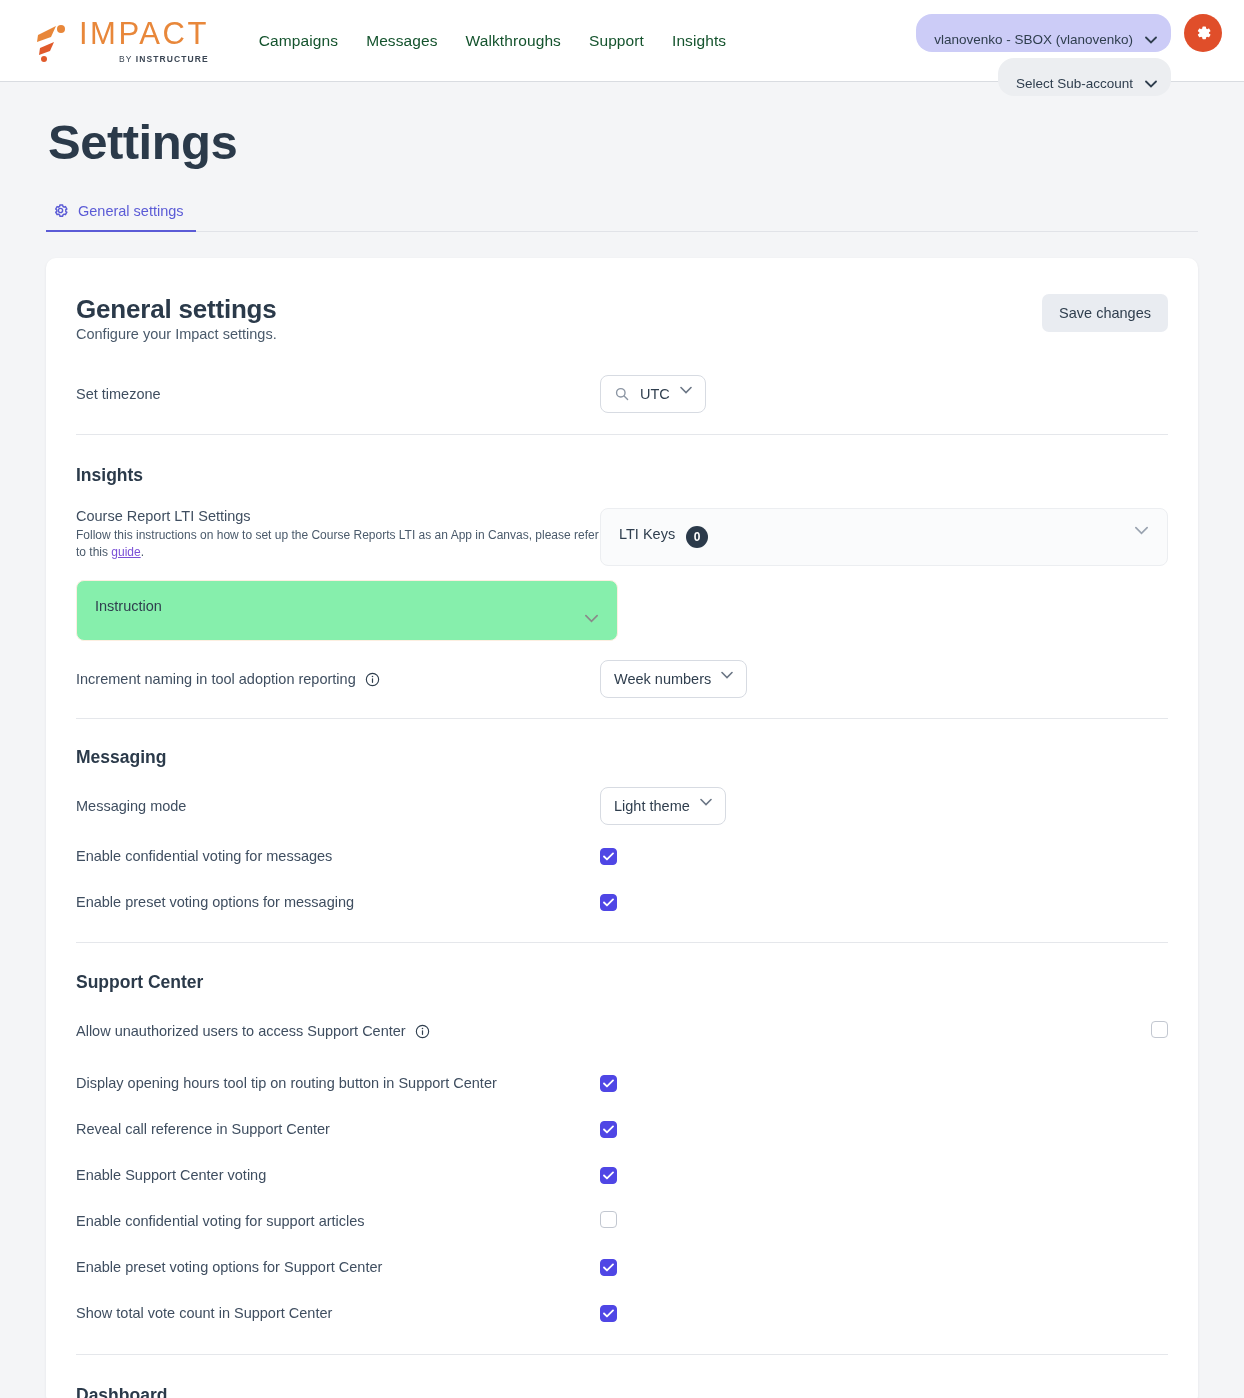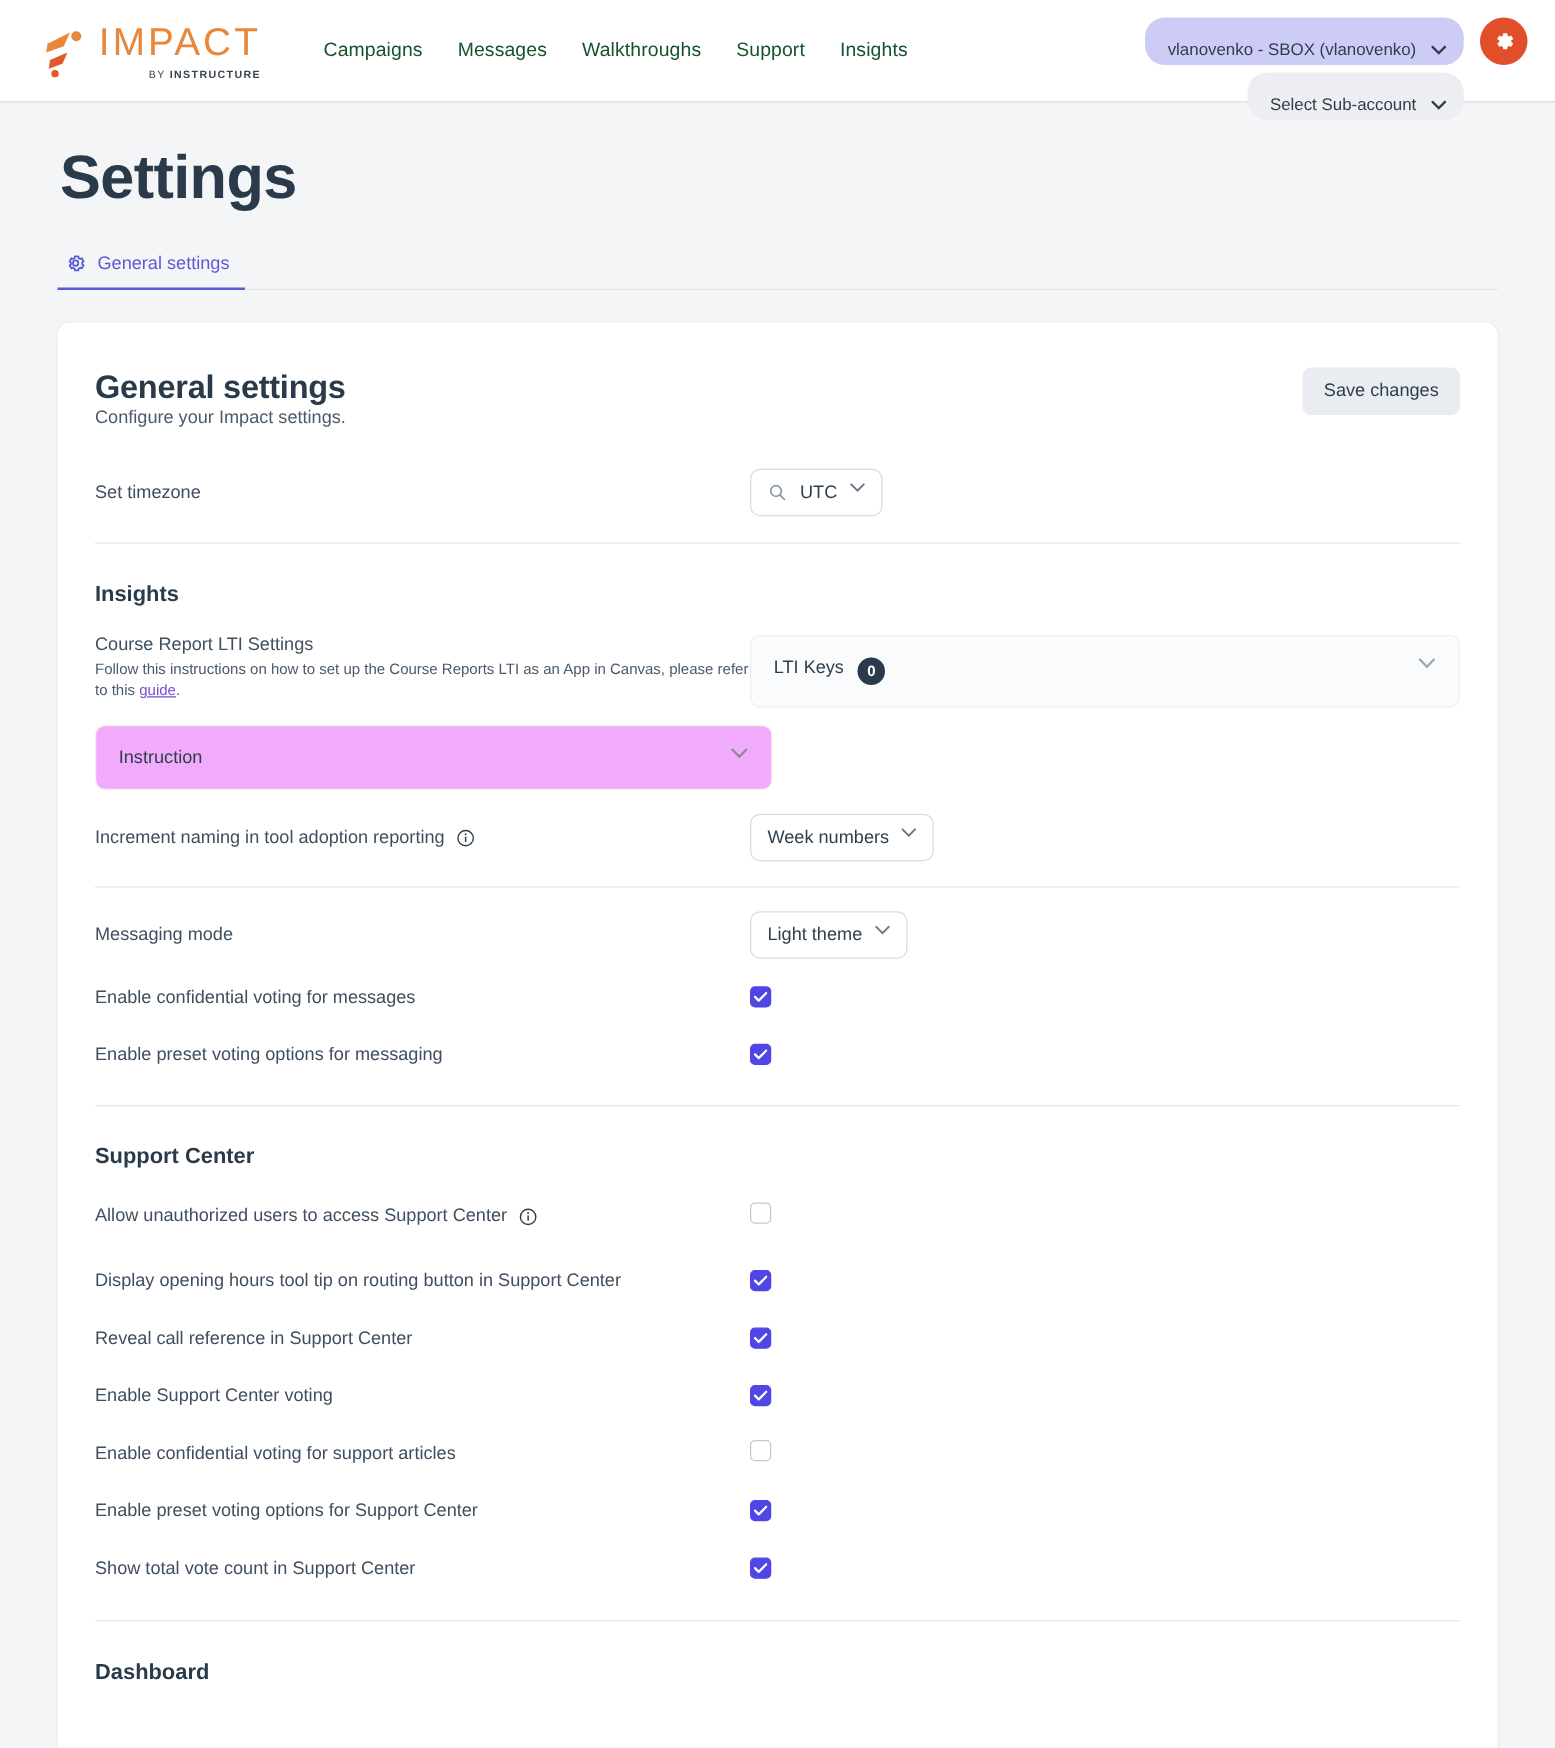--- a/index.html
+++ b/index.html
@@ -156,21 +156,21 @@
   }
   .accordion {
     display: flex; 
     border: 1px solid #eceef1;
     background: #fafbfc;
     border-radius: 8px;
     padding: 17px 18px;
     font-size: 14.5px;
     cursor: pointer;
   }
-  .accordion.warn { background: #f0abfc; border-color: #fcefe1; }
+  .accordion.warn { background: #86efac; border-color: #fcefe1; flex-direction: column; }
   .badge-count {
     display: inline-flex; align-items: center; justify-content: center;
     background: #2b3a4a; color: #fff;
     width: 22px; height: 22px; border-radius: 50%;
     font-size: 12px; font-weight: 700;
     margin-left: 11px;
   }
   .cbox {
     width: 17px; height: 17px; border-radius: 4px;
     display: inline-flex; align-items: center; justify-content: center;
@@ -315,20 +315,21 @@
           <span>Week numbers</span>
           <svg class="chev" viewBox="0 0 12 8">
               <path d="M1 1.5 L6 6.5 L11 1.5" stroke="#6b7685" stroke-width="1.6" fill="none" stroke-linecap="round"></path>
             </svg>
         </div>
       </div>
     </div>
 
     <div class="divider" style="margin-top:17px;"></div>
 
+    <h3 class="section" style="margin-top:28px;">Messaging</h3>
 
     <div class="row" style="margin-top:16px;">
       <div class="label">Messaging mode</div>
       <div class="ctl col-ctl">
         <div class="select">
           <span>Light theme</span>
           <svg class="chev" viewBox="0 0 12 8">
               <path d="M1 1.5 L6 6.5 L11 1.5" stroke="#6b7685" stroke-width="1.6" fill="none" stroke-linecap="round"></path>
             </svg>
         </div>
@@ -354,21 +355,21 @@
               <path d="M1 5 L4.3 8.3 L11 1.6" stroke="#fff" stroke-width="2" fill="none" stroke-linecap="round" stroke-linejoin="round"></path>
             </svg>
         </span>
       </div>
     </div>
 
     <div class="divider" style="margin-top:18px;"></div>
 
     <h3 class="section" style="margin-top:29px;">Support Center</h3>
 
-    <div class="row" style="margin-top:16px;">
+    <div class="row" style="margin-top:16px;text-align:right;">
       <div class="label">
         <span>Allow unauthorized users to access Support Center</span>
         <svg class="info-i" viewBox="0 0 20 20">
           <circle cx="10" cy="10" r="8.2" fill="none" stroke="#2f3e4e" stroke-width="1.5"></circle>
           <circle cx="10" cy="5.9" r="1.05" fill="#2f3e4e"></circle>
           <rect x="9.2" y="8.3" width="1.6" height="6.2" rx=".8" fill="#2f3e4e"></rect>
         </svg>
       </div>
       <div class="ctl col-ctl">
         <span class="cbox"></span>

